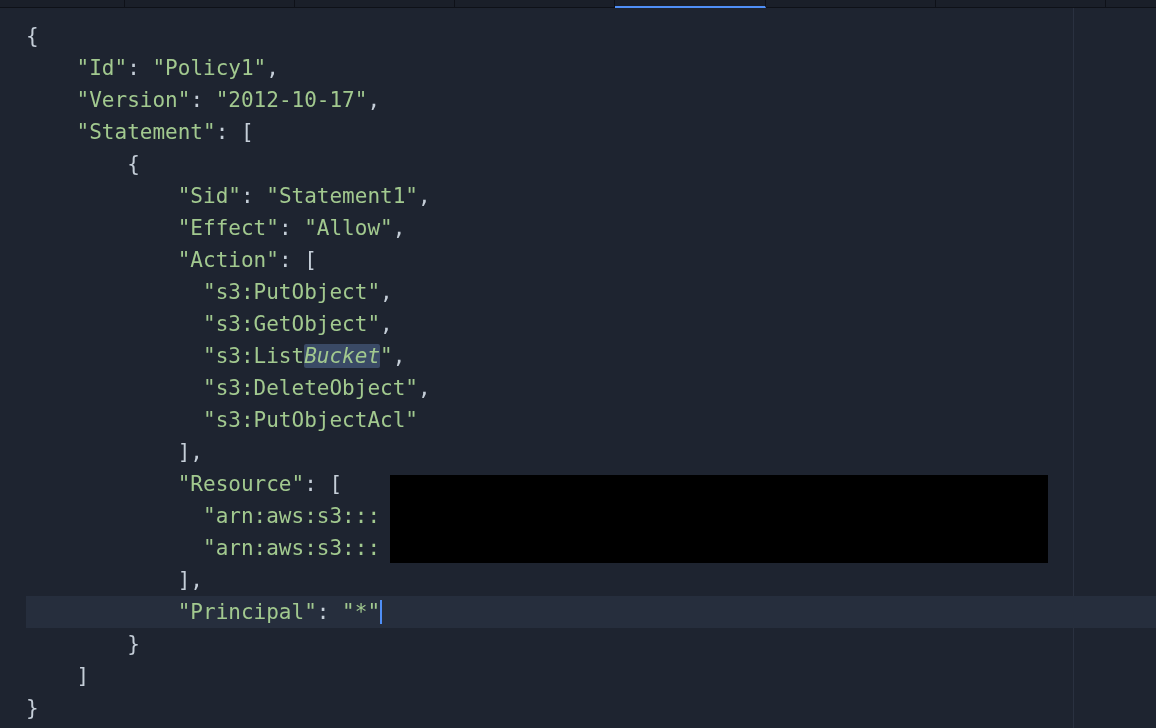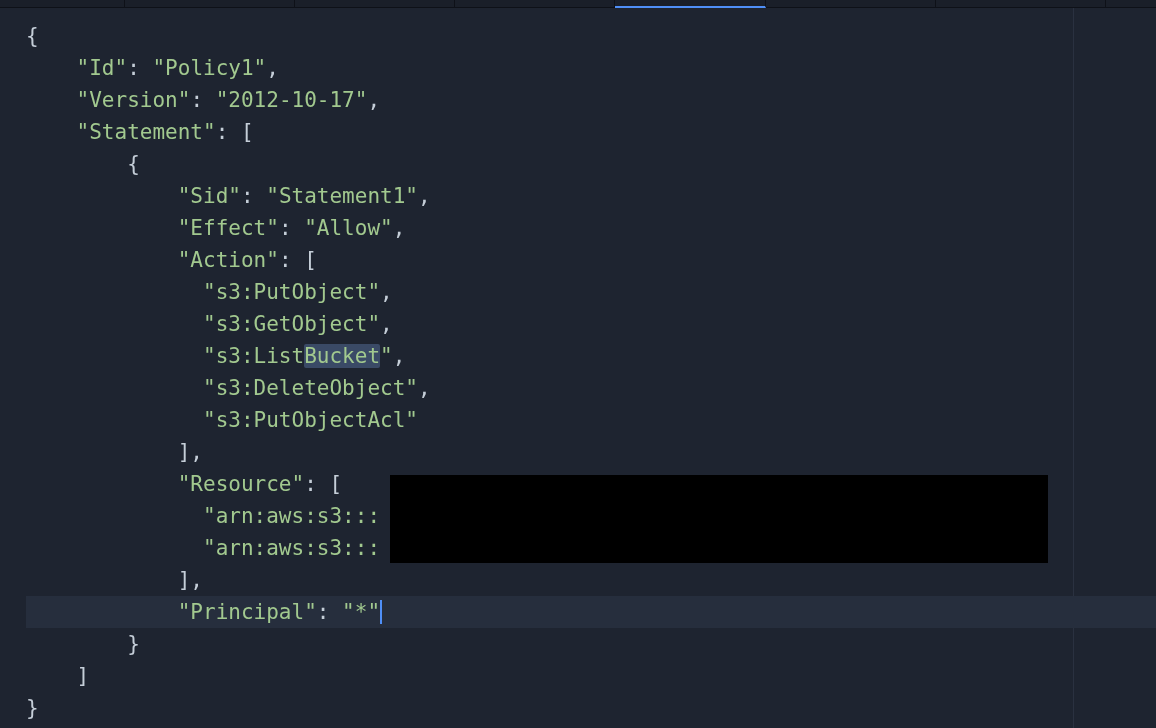--- a/index.html
+++ b/index.html
@@ -46,20 +46,21 @@
   }
   .line.current {
     background: #262e3d;
   }
   .k { color: #a2c98f; }      
   .s { color: #a2c98f; }      
   .p { color: #c5ced8; }      
   .sel {
     background: #3a4a66;
     border-radius: 2px;
+    font-style: italic;
   }
   .cursor {
     display: inline-block;
     width: 2px;
     height: 24px;
     background: #4f8ff7;
     vertical-align: middle;
     margin-bottom: 2px;
   }
   .redact {

